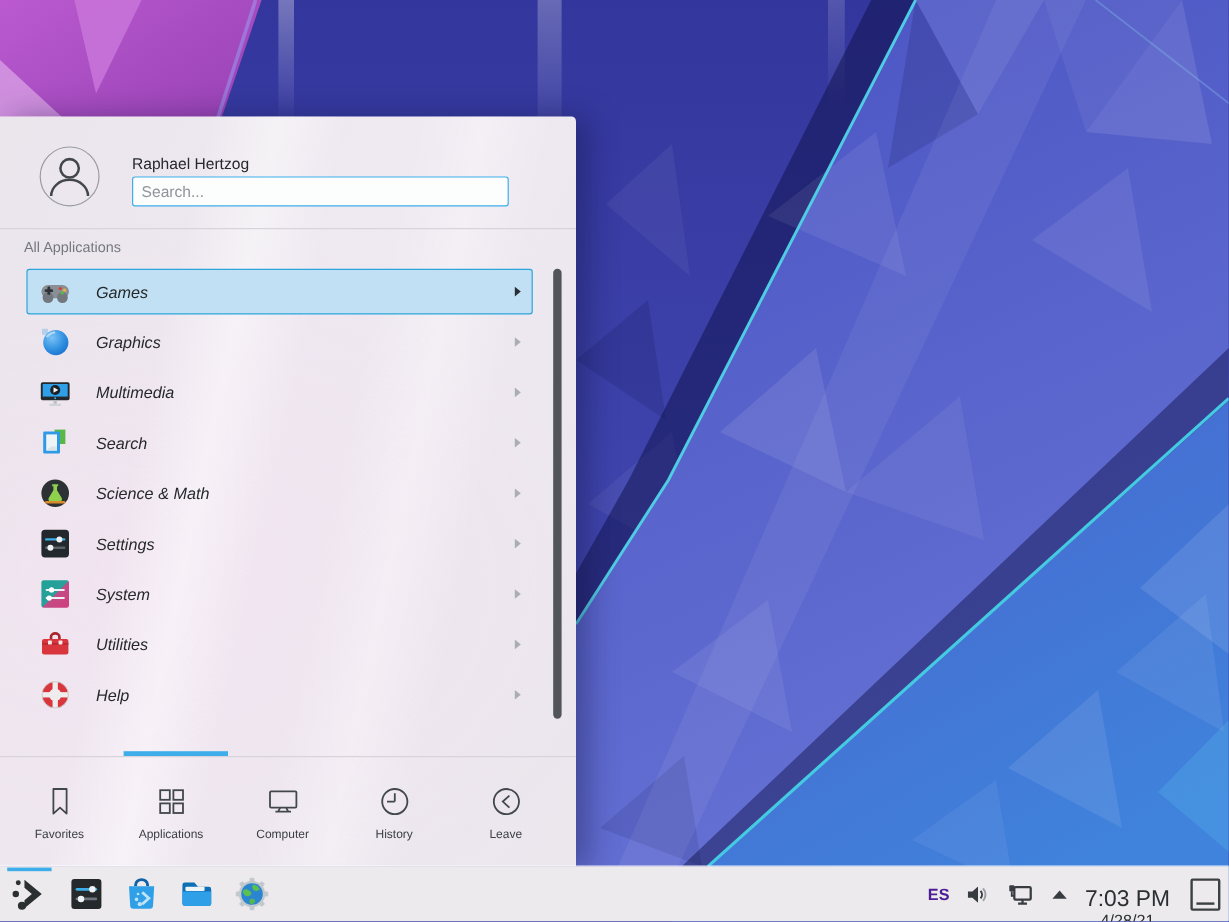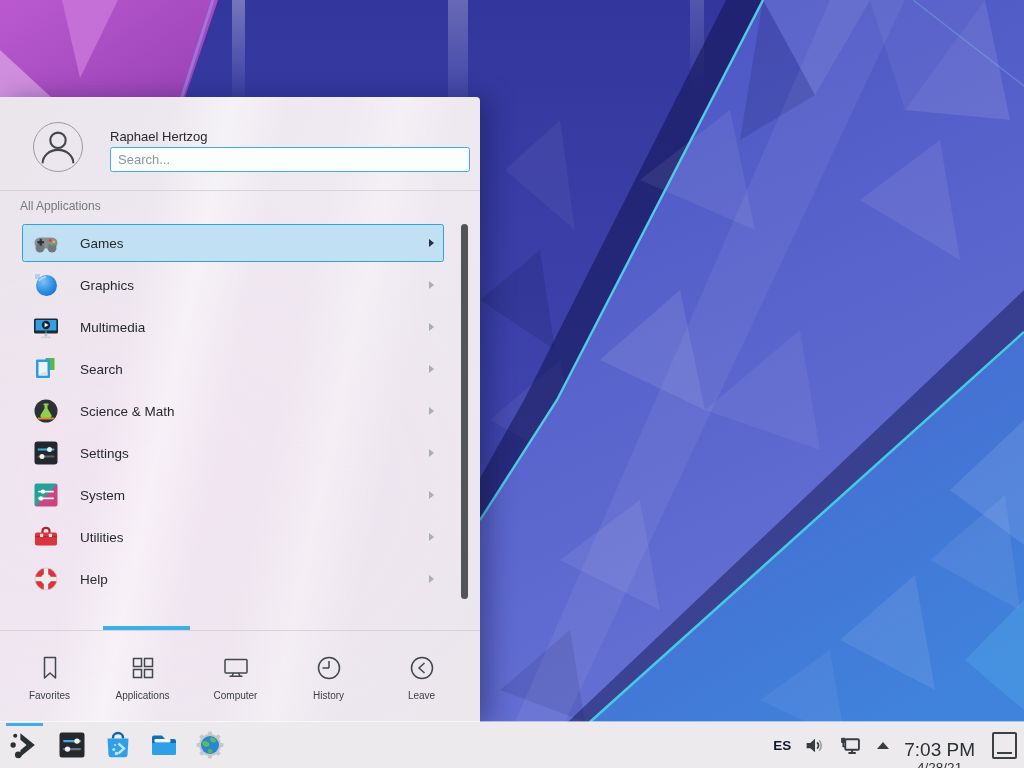--- a/index.html
+++ b/index.html
@@ -16,34 +16,34 @@
   #menu::before{content:"";position:absolute;inset:0;border-radius:inherit;pointer-events:none;
         background:
           linear-gradient(102deg, rgba(255,255,255,0) 28%, rgba(255,255,255,.45) 38%, rgba(255,255,255,0) 48%,
                                    rgba(255,255,255,0) 56%, rgba(255,255,255,.32) 66%, rgba(255,255,255,0) 76%),
           radial-gradient(ellipse 430px 300px at 24% 62%, rgba(243,224,240,.55), rgba(243,224,240,0));}
   #menu > *{position:absolute;z-index:1;}
 
   .avatar{left:33px;top:25px;width:50px;height:50px;border:1px solid #989ba0;border-radius:50%;box-sizing:border-box;}
   .avatar svg{width:100%;height:100%;display:block;}
   .user-name{left:110px;top:32px;font-size:13px;color:#26292d;text-align:right;}
-  .search-wrap{left:110px;top:50px;width:360px;height:25px;}
+  .search-wrap{left:110px;top:50px;width:314px;height:25px;}
   .search-wrap input{width:100%;height:100%;box-sizing:border-box;border:1px solid #3daee9;border-radius:2.5px;
         background:#fcfdfd;padding:0 7px;font-size:13px;color:#333;font-family:inherit;outline:none;}
   .search-wrap input::placeholder{color:#8f959a;opacity:1;}
 
   .sep{left:0;width:480px;height:1px;background:#d7d3d9;}
   .sep-top{top:93px;}
   .sep-bottom{top:533px;}
 
   .section-label{left:20px;top:102px;font-size:12px;color:#75797d;}
 
   #app-list{left:0;top:125px;width:458px;height:408px;overflow:hidden;padding-top:2px;box-sizing:border-box;}
   .app-row{height:38px;margin:0 0 4px 22px;width:422px;display:flex;align-items:center;
-        padding-left:9px;box-sizing:border-box;border:1px solid transparent;border-radius:2.5px;}
+        padding-left:9px;box-sizing:border-box;border:1px solid transparent;border-radius:2.5px;font-style:italic;}
   .app-row.selected{background:#c2e0f3;border-color:#2da5dc;}
   .app-icon{width:28px;height:28px;flex:0 0 28px;}
   .app-icon svg{width:100%;height:100%;display:block;}
   .app-label{margin-left:20px;font-size:13.5px;color:#26292c;}
   .row-arrow{margin-left:auto;margin-right:9px;width:0;height:0;
         border-left:5px solid #a9aeb3;border-top:4.5px solid transparent;border-bottom:4.5px solid transparent;}
   .selected .row-arrow{border-left-color:#2b2f33;}
 
   .scroll-thumb{left:461px;top:127px;width:7px;height:375px;background:#515458;border-radius:3.5px;}
   .tab-indicator{left:103px;top:529px;width:87px;height:3.5px;background:#3daee9;}
@@ -54,21 +54,21 @@
   .tab-label{font-size:10px;color:#3b3f44;}
 
   
   #taskbar{position:absolute;left:0;top:722px;width:1024px;height:46px;background:#eceaed;
         display:flex;align-items:center;z-index:6;box-shadow:0 -1px 0 rgba(255,255,255,.55);}
   #launchers{display:flex;align-items:center;gap:14px;padding-left:7px;height:100%;}
   .launcher-btn{position:relative;height:100%;display:flex;align-items:center;padding:0 1px;}
   .launcher-btn svg{display:block;}
   .active-line{position:absolute;top:1px;left:-1px;right:-1px;height:3px;background:#3daee9;}
   #tray{margin-left:auto;display:flex;align-items:center;gap:13px;padding-right:7px;height:100%;}
-  .kbd-layout{font-weight:bold;font-size:13.5px;color:#0f172a;}
+  .kbd-layout{font-weight:bold;font-size:13.5px;color:#4c1d95;}
   .tray-icon svg{display:block;}
   .clock{text-align:center;line-height:1;color:#2b2f33;}
   .clock .time{font-size:19px;margin-top:24px;}
   .clock .date{font-size:13.5px;margin-top:2px;}
   .show-desktop{width:25px;height:27px;border:2px solid #3c4043;border-radius:2px;position:relative;box-sizing:border-box;margin-left:4px;}
   .show-desktop::after{content:"";position:absolute;left:3px;right:3px;bottom:3px;height:2px;background:#3c4043;}
 </style>
 </head>
 <body>
 

